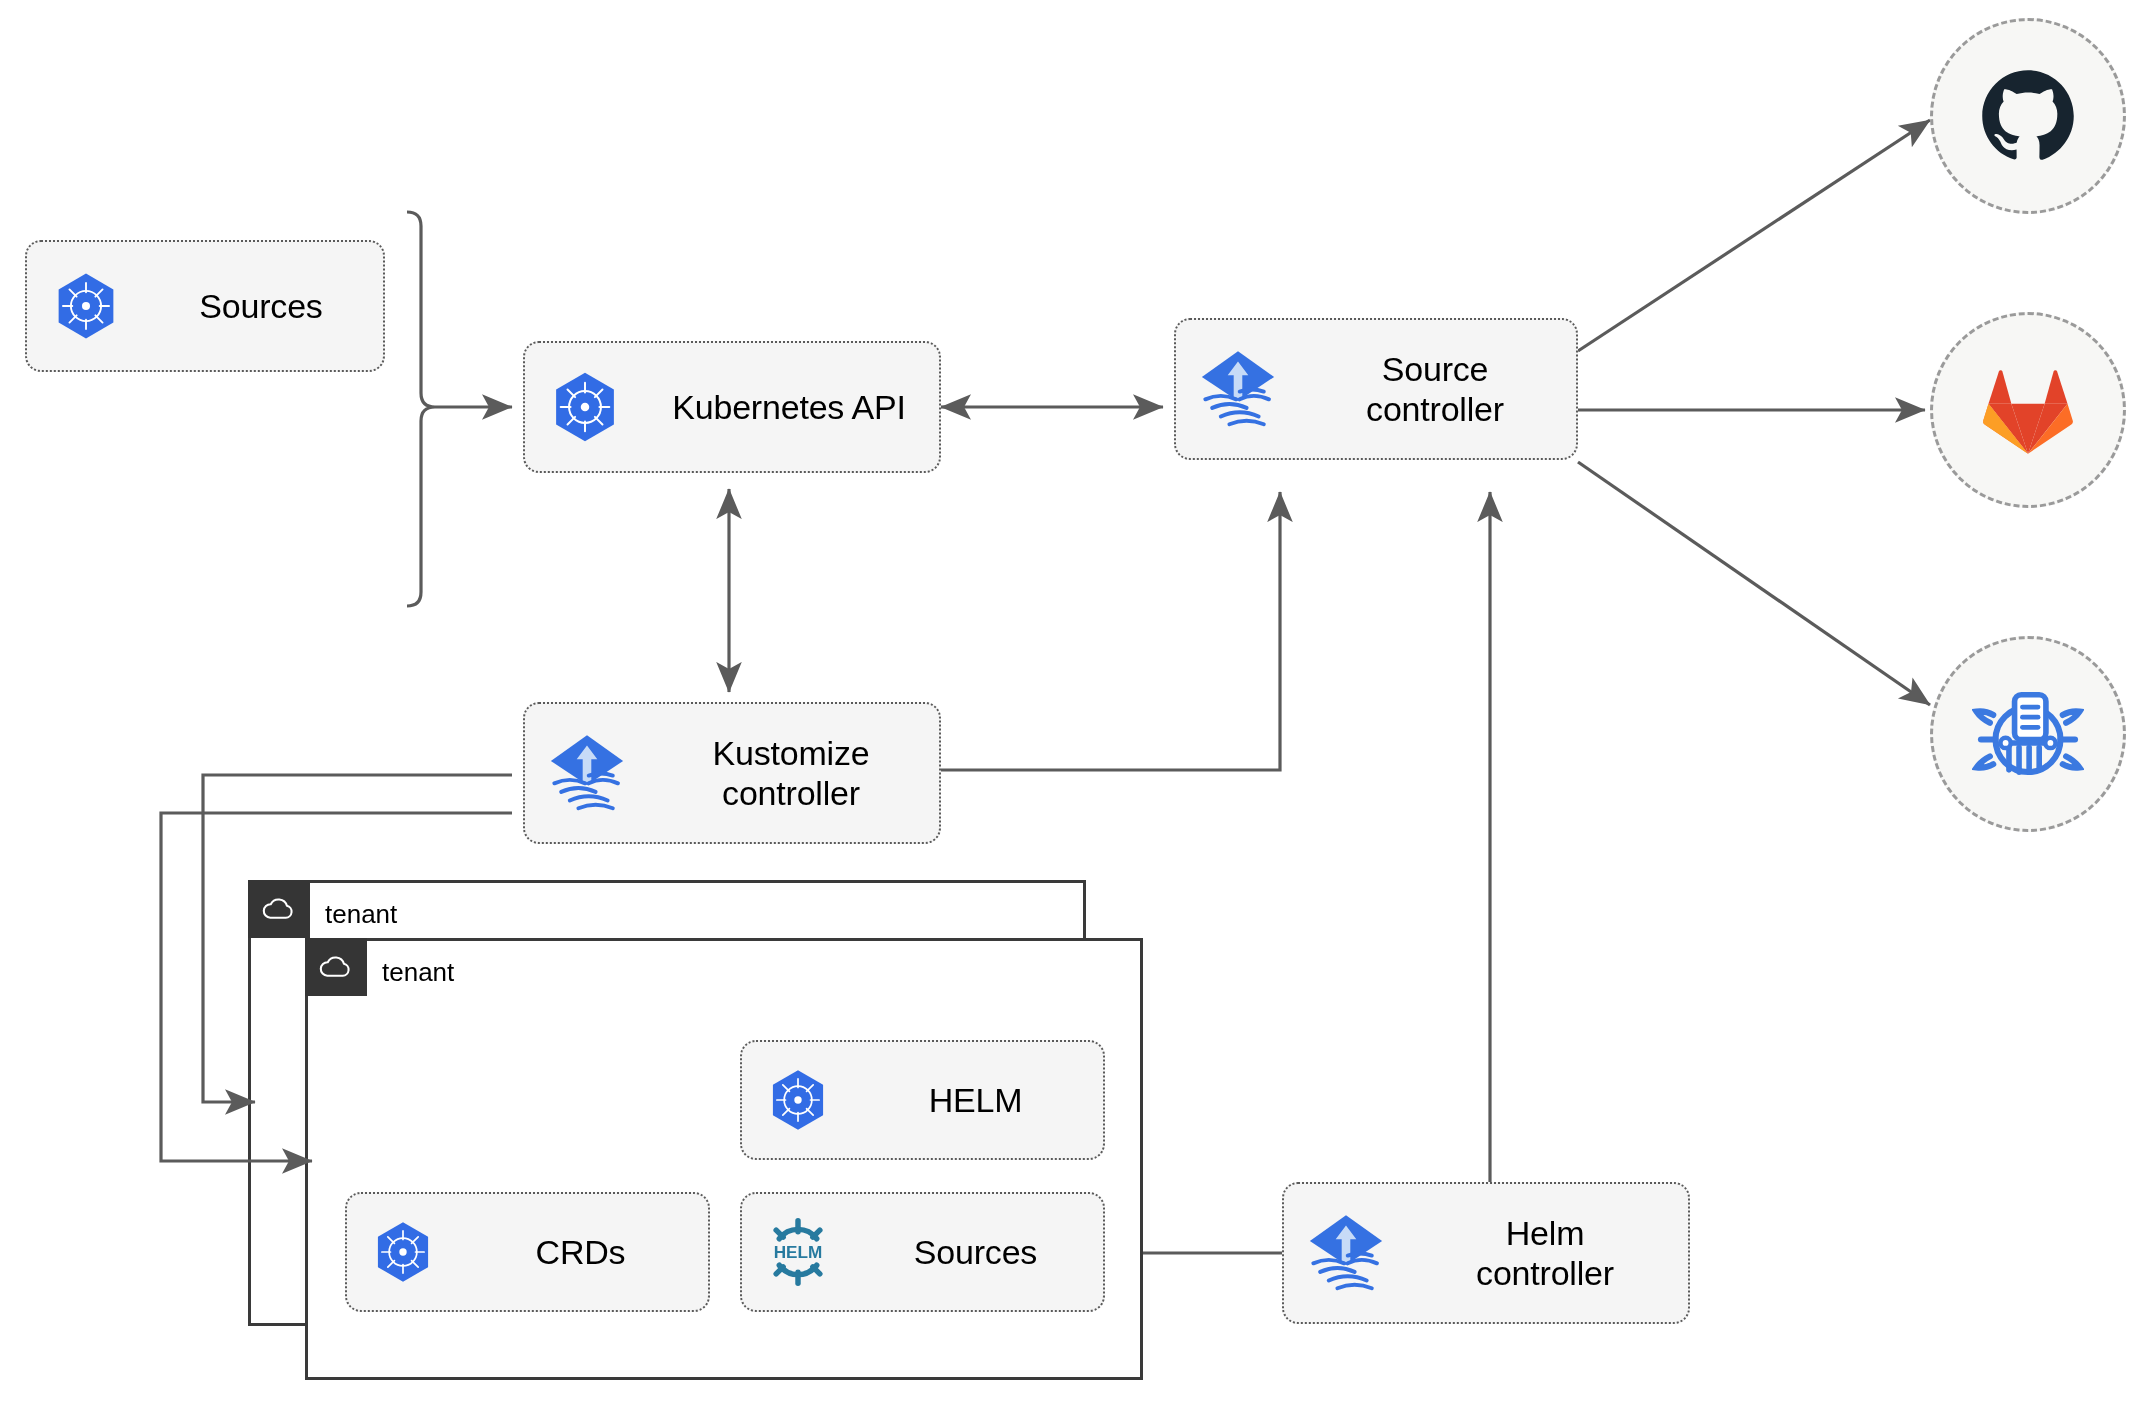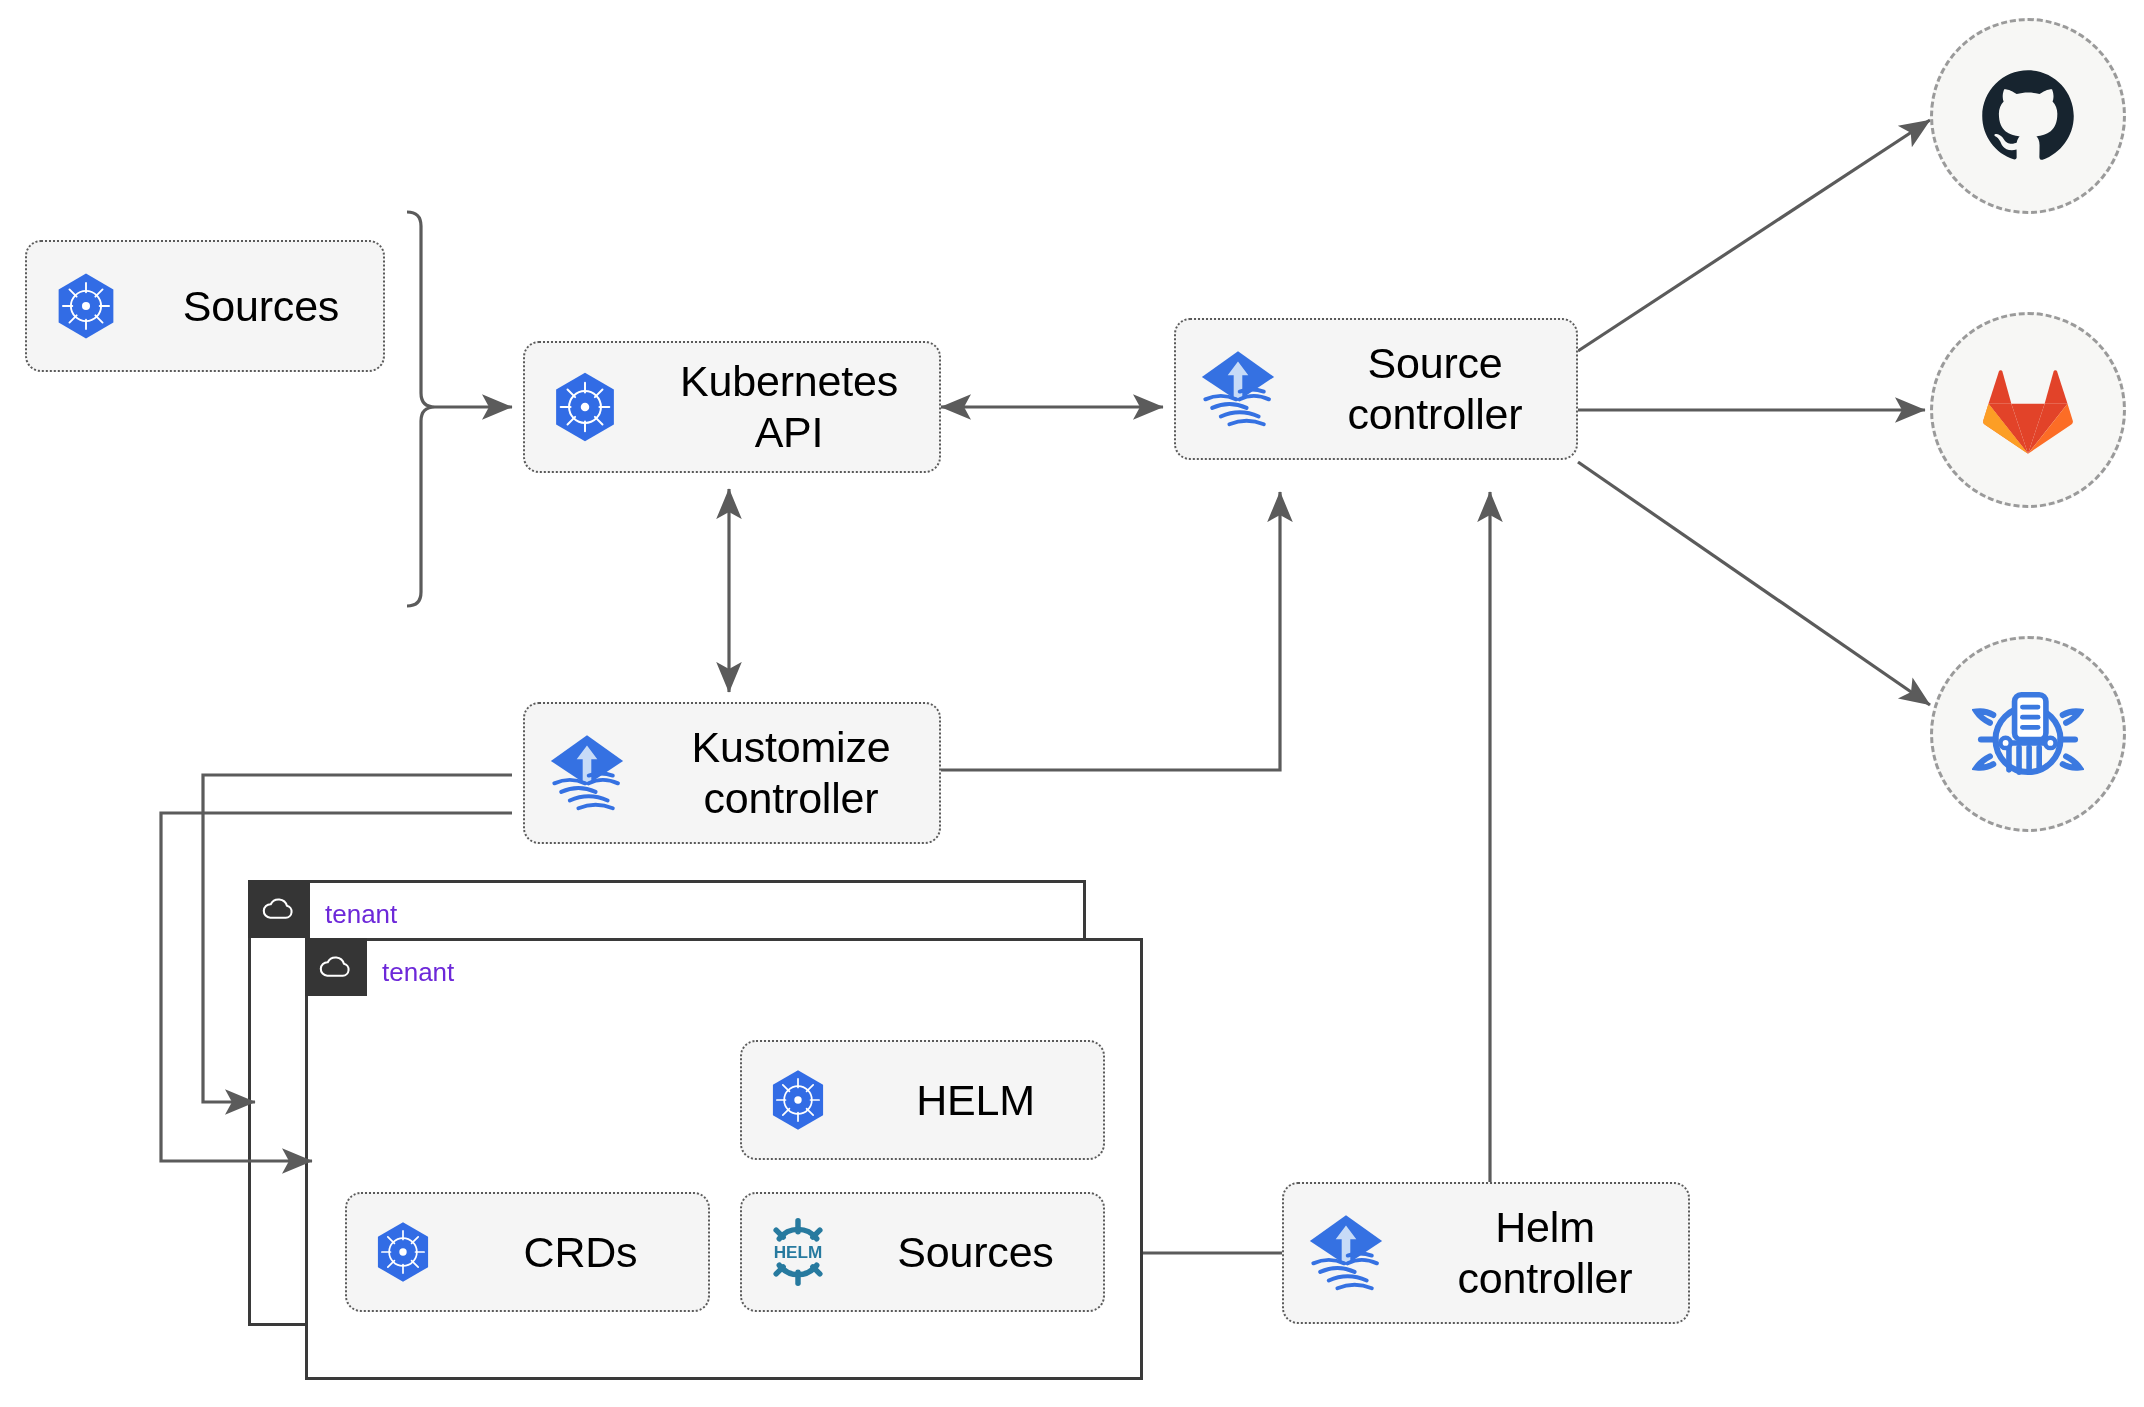--- a/index.html
+++ b/index.html
@@ -18,21 +18,21 @@
     z-index:5;
   }
   .node .ico{
     flex:0 0 auto;
     display:flex;align-items:center;justify-content:center;
   }
   .node .lbl{
     flex:1 1 auto;
     text-align:center;
     color:#000;
-    font-size:43px;
+    font-size:34px;
     line-height:1.18;
     letter-spacing:-0.2px;
     white-space:pre-line;
     padding-right:6px;
   }
 
   
   .circ{
     position:absolute;
     border-radius:50%;
@@ -57,21 +57,21 @@
     height:58px;
     background:#353535;
     display:flex;align-items:center;
     padding:0 12px;
     box-sizing:border-box;
   }
   .tenant .tab-label{
     position:absolute;
     top:-3px;height:68px;
     display:flex;align-items:center;
-    color:#6d28d9;
+    color:#000000;
     font-size:26px;
   }
 
   svg.wires{position:absolute;left:0;top:0;width:2144px;height:1407px;z-index:2;overflow:visible;}
   svg.wires-top{z-index:6;}
   .ln{stroke:#5b5b5b;stroke-width:3.2;fill:none;}
 </style>
 </head>
 <body>
 

